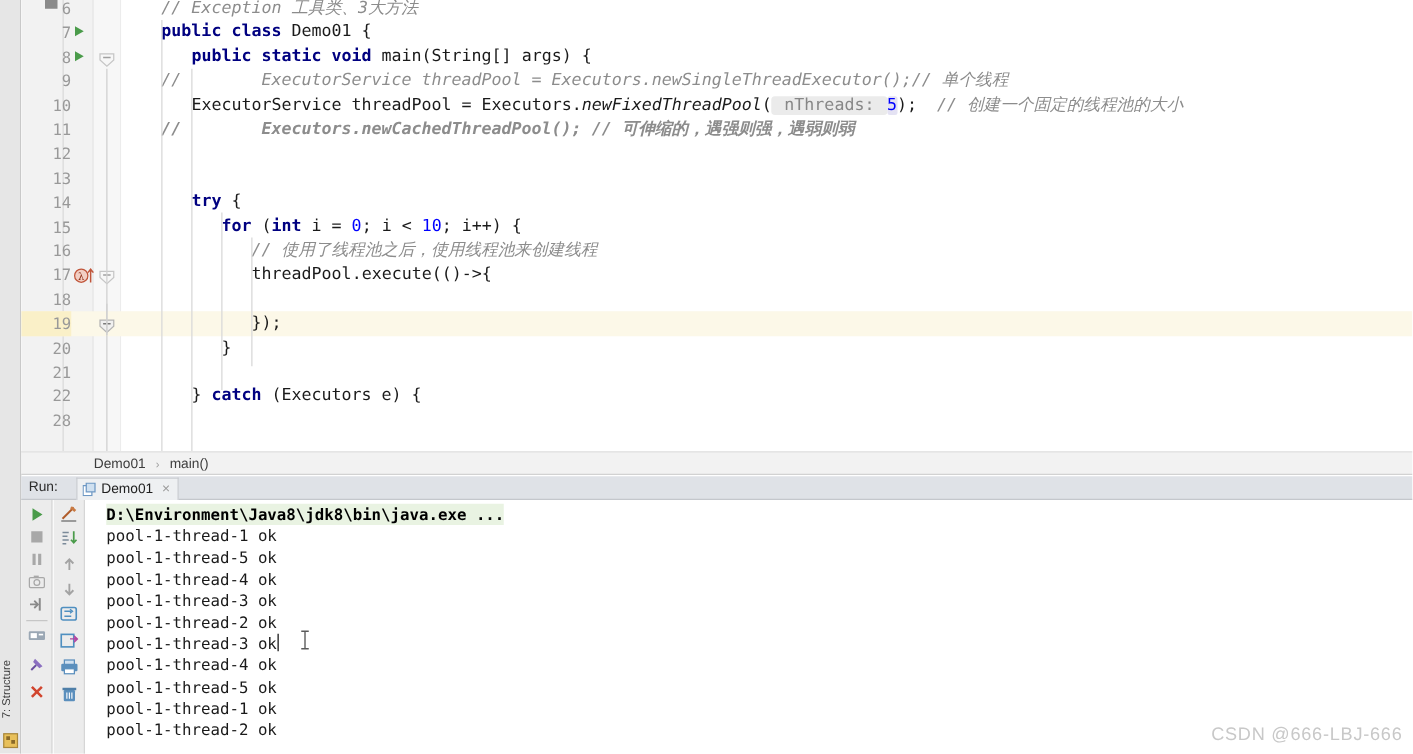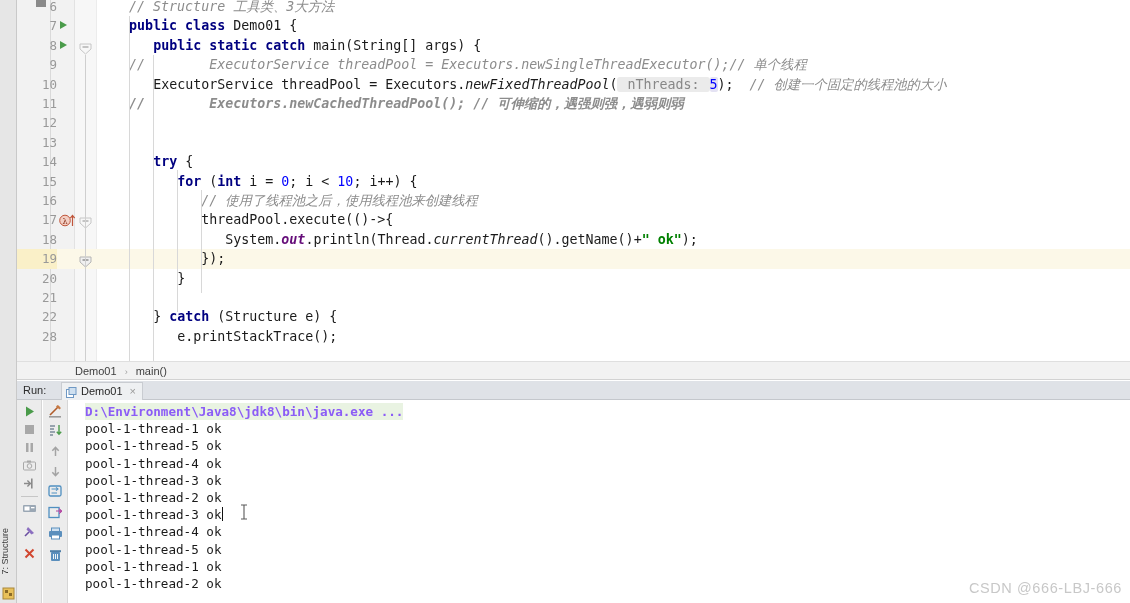--- a/index.html
+++ b/index.html
@@ -231,21 +231,21 @@
   .cline {
     position: absolute; left: 16px;
     white-space: pre;
     font-family: "DejaVu Sans Mono", monospace;
     font-size: 12.6px;
     color: #1a1a1a;
     line-height: 17.2px;
     height: 17.2px;
   }
   .cline.cmdline {
-    color: #8b5cf6;
+    color: #000000;
     font-weight: bold;
     background: #e9f3e2;
   }
   .caret {
     position: absolute;
     width: 1.5px; height: 14px;
     background: #111111;
   }
   .ibeam {
     position: absolute;
@@ -279,39 +279,39 @@
 
   <div class="editor">
     <div class="gutter"></div>
     <div class="fold-col"></div>
     <div class="editor-vline"></div>
     <div class="scroll-nub"></div>
     <div class="code-area"></div>
     <div id="rows">
         <div class="row" style="top: -3px;">
           <div class="ln">6</div>
-          <div class="codeline" style="left: 112.08px;"><span class="cmt">// Structure 工具类、3大方法</span></div>
+          <div class="codeline" style="left: 112.08px;"><span class="cmt">// Exception 工具类、3大方法</span></div>
         </div>
         <div class="row" style="top: 16.4px;">
           <div class="ln">7</div>
           <div class="gutter-mark">
             <div class="run-tri"></div>
           </div>
           <div class="codeline" style="left: 112.08px;"><span class="kw">public class </span><span>Demo01 {</span></div>
         </div>
         <div class="row" style="top: 35.8px;">
           <div class="ln">8</div>
           <div class="gutter-mark">
             <div class="run-tri"></div>
           </div>
           <div class="fold-icon"><svg width="13" height="12" viewBox="0 0 13 12">
               <path d="M1 1 H12 V6 L6.5 11 L1 6 Z" fill="#f7f7f7" stroke="#c6c6c6"></path>
               <path d="M3.5 4 H9.5" stroke="#a0a0a0" stroke-width="1.2"></path>
             </svg></div>
-          <div class="codeline" style="left: 136.14px;"><span class="kw">public static catch </span><span>main(String[] args) {</span></div>
+          <div class="codeline" style="left: 136.14px;"><span class="kw">public static void </span><span>main(String[] args) {</span></div>
         </div>
         <div class="row" style="top: 55.2px;">
           <div class="ln">9</div>
           <div class="codeline" style="left: 112.08px;"><span class="cmt">//        ExecutorService threadPool = Executors.newSingleThreadExecutor();// 单个线程</span></div>
         </div>
         <div class="row" style="top: 74.6px;">
           <div class="ln">10</div>
           <div class="codeline" style="left: 136.14px;"><span>ExecutorService threadPool = Executors.</span><span class="ital">newFixedThreadPool</span><span>(</span><span class="hint"> nThreads: </span><span class="hintnum">5</span><span>);  </span><span class="cmt">// 创建一个固定的线程池的大小</span></div>
         </div>
         <div class="row" style="top: 94px;">
@@ -346,44 +346,42 @@
               </svg></span>
           </div>
           <div class="fold-icon"><svg width="13" height="12" viewBox="0 0 13 12">
               <path d="M1 1 H12 V6 L6.5 11 L1 6 Z" fill="#f7f7f7" stroke="#c6c6c6"></path>
               <path d="M3.5 4 H9.5" stroke="#a0a0a0" stroke-width="1.2"></path>
             </svg></div>
           <div class="codeline" style="left: 184.26px;"><span>threadPool.execute(()-&gt;{</span></div>
         </div>
         <div class="row" style="top: 229.8px;">
           <div class="ln">18</div>
-          <div class="codeline" style="left: 208.32px;"><span>System.</span><span class="ital" style="color: rgb(102, 14, 122); font-weight: bold;">out</span><span>.println(Thread.</span><span class="ital">currentThread</span><span>().getName()+</span><span class="str">" ok"</span><span>);</span></div>
         </div>
         <div class="row hl" style="top: 249.2px;">
           <div class="ln">19</div>
           <div class="fold-icon"><svg width="13" height="12" viewBox="0 0 13 12">
               <path d="M1 1 H12 V6 L6.5 11 L1 6 Z" fill="#f0f0f0" stroke="#b4b4b4"></path>
               <path d="M3.5 4 H9.5" stroke="#7a7a7a" stroke-width="1.2"></path>
             </svg></div>
           <div class="codeline" style="left: 184.26px;"><span>});</span></div>
         </div>
         <div class="row" style="top: 268.6px;">
           <div class="ln">20</div>
           <div class="codeline" style="left: 160.2px;"><span>}</span></div>
         </div>
         <div class="row" style="top: 288px;">
           <div class="ln">21</div>
         </div>
         <div class="row" style="top: 307.4px;">
           <div class="ln">22</div>
-          <div class="codeline" style="left: 136.14px;"><span>} </span><span class="kw">catch </span><span>(Structure e) {</span></div>
+          <div class="codeline" style="left: 136.14px;"><span>} </span><span class="kw">catch </span><span>(Executors e) {</span></div>
         </div>
         <div class="row" style="top: 326.8px;">
           <div class="ln">28</div>
-          <div class="codeline" style="left: 160.2px;"><span>e.printStackTrace();</span></div>
         </div>
       </div>
   <div class="indent-guide" style="left: 68px; top: 55px; height: 306px; background: rgb(207, 207, 207);"></div>
       <div class="indent-guide" style="left: 68px; top: 243px; height: 25px; background: rgb(207, 207, 207);"></div>
       <div class="indent-guide" style="left: 112.08px; top: 16px; height: 345px; background: rgb(216, 216, 216);"></div>
       <div class="indent-guide" style="left: 136.14px; top: 55px; height: 306px; background: rgb(216, 216, 216);"></div>
       <div class="indent-guide" style="left: 160.2px; top: 170px; height: 142px; background: rgb(216, 216, 216);"></div>
       <div class="indent-guide" style="left: 184.26px; top: 190px; height: 103px; background: rgb(216, 216, 216);"></div>
     </div>
 

